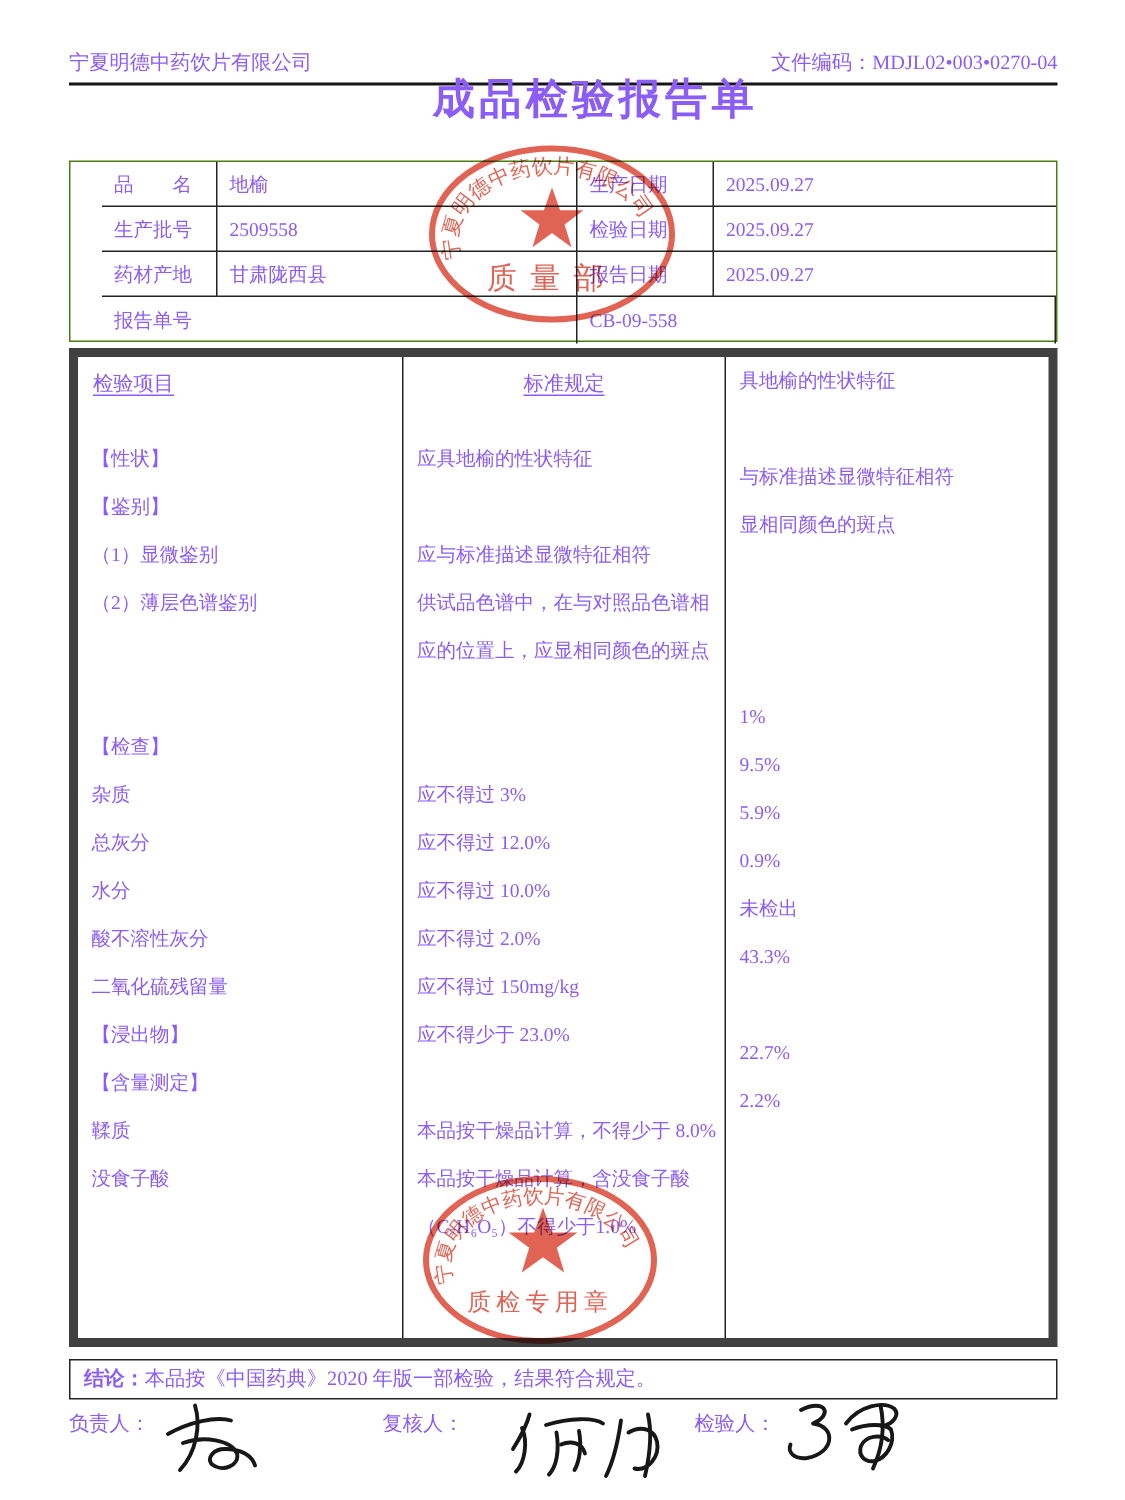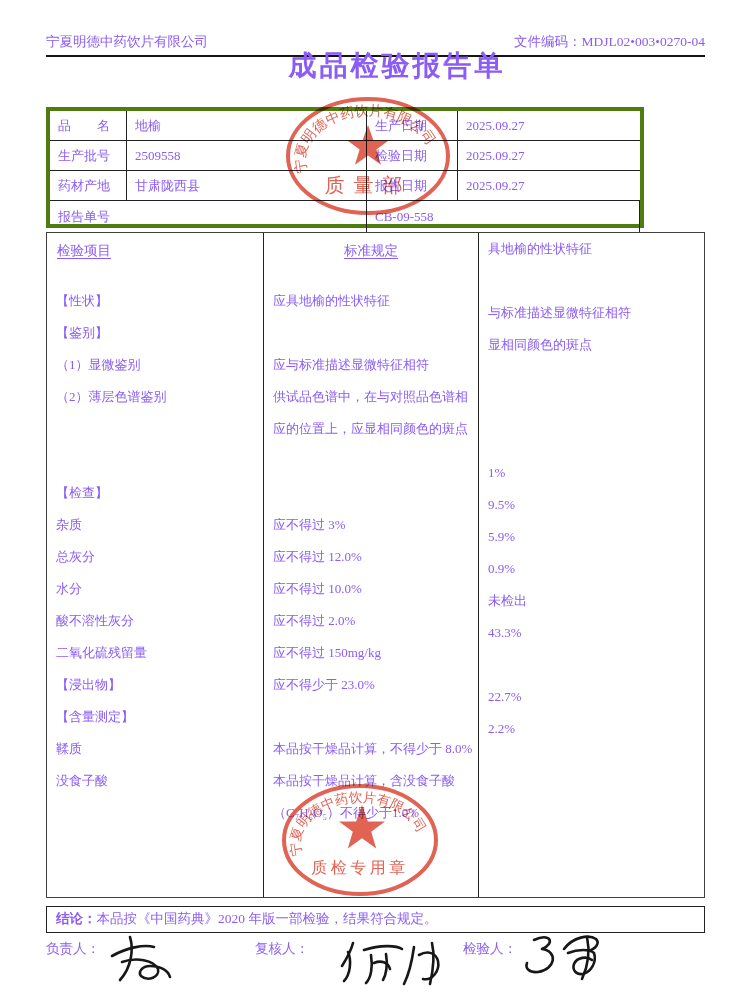--- a/index.html
+++ b/index.html
@@ -3,31 +3,31 @@
 <meta charset="utf-8">
 <style>
   html,body{margin:0;padding:0;background:#fff;}
   .page{position:relative;width:750px;height:1000px;background:#ffffff;overflow:hidden;
         font-family:"Liberation Serif","DejaVu Serif",serif;color:#8b5cf6;}
   
   .hdr{position:absolute;left:46px;top:33px;width:659px;display:flex;justify-content:space-between;font-size:13.5px;}
   .rule{position:absolute;left:46px;top:55px;width:659px;height:2px;background:#151515;}
   .title{position:absolute;left:0;top:47px;width:100%;text-align:center;font-size:28px;font-weight:bold;letter-spacing:3px;padding-left:22px;}
   
-  .info{position:absolute;left:46px;top:107px;width:598px;height:121px;display:grid;
+  .info{position:absolute;left:46px;top:107px;width:659px;height:121px;display:grid;
         grid-template-columns:77px 240px 91px 1fr;grid-template-rows:30px 30px 30px 31px;
-        border:4px solid #4d7c0f;box-sizing:border-box;}
+        border:1px solid #4d7c0f;box-sizing:border-box;padding-left:21px;}
   .info .c{border-right:1px solid #222;border-bottom:1px solid #222;padding:0 8px;display:flex;
            align-items:center;font-size:13px;box-sizing:border-box;white-space:nowrap;overflow:hidden;}
   .info .last-c{border-right:none;}
   .info .last-r{border-bottom:none;}
   .sp2{grid-column:1/3;}
   .sp34{grid-column:3/5;border-right:none;}
   
-  .main{position:absolute;left:46px;top:232px;width:659px;height:666px;border:1px solid #404040;
+  .main{position:absolute;left:46px;top:232px;width:659px;height:666px;border:6px solid #404040;
         box-sizing:border-box;display:flex;}
   .mcol{box-sizing:border-box;height:100%;}
   .col1{width:217px;border-right:1px solid #222;}
   .col2{width:215px;border-right:1px solid #222;}
   .col3{flex:1;}
   .mhdr{height:52px;padding-top:9px;font-size:13.5px;box-sizing:border-box;}
   .col1 .mhdr{padding-left:10px;text-align:left;}
   .col2 .mhdr,.col3 .mhdr{text-align:center;}
   .mhdr span{text-decoration:underline;text-underline-offset:3px;}
   .line{height:32px;line-height:32px;font-size:13px;padding-left:9px;padding-right:4px;

